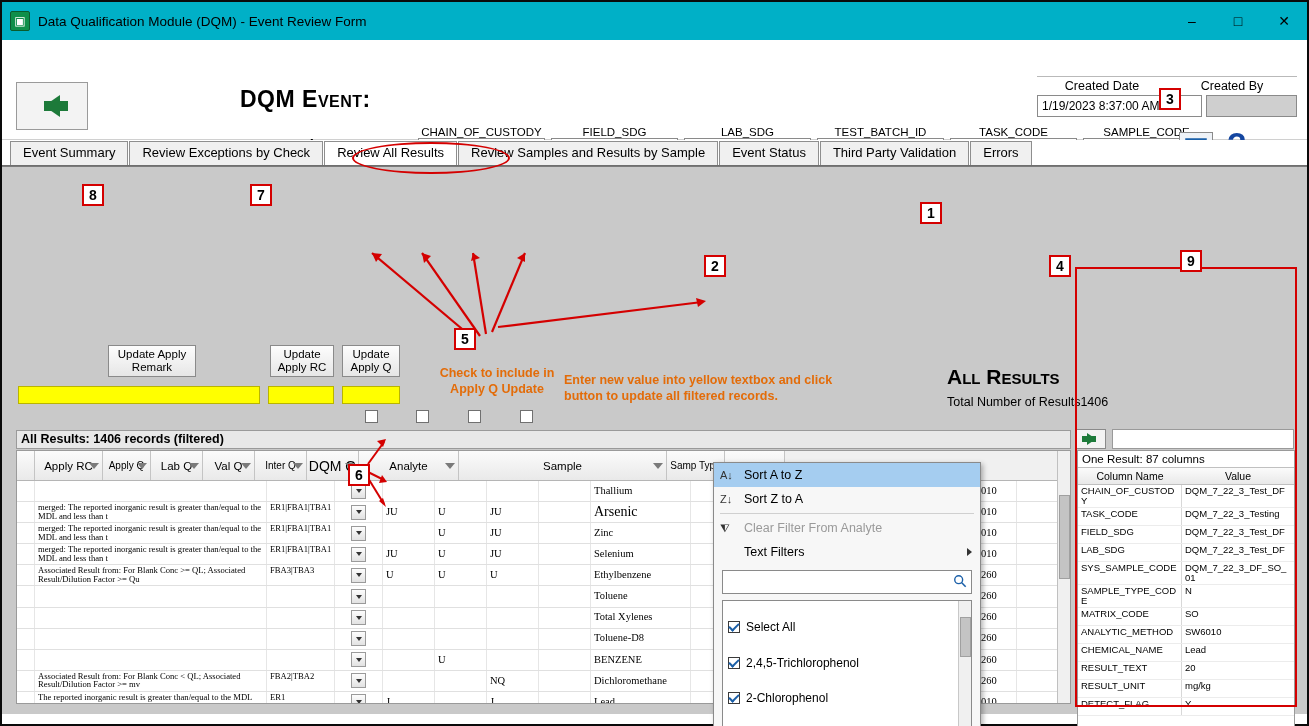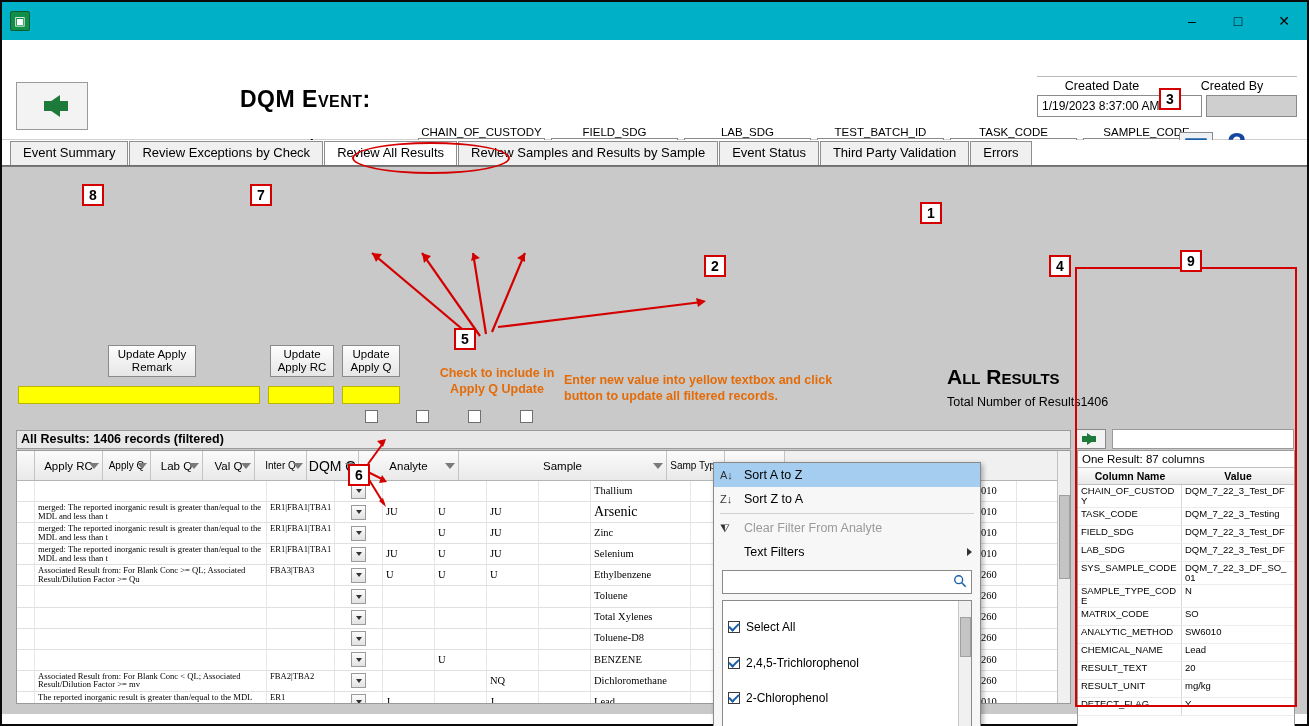--- a/index.html
+++ b/index.html
@@ -478,21 +478,20 @@
     padding: 2px 4px;
     color: #000;
     background: #fff;
   }
   .rp-head {
     display: flex;
     height: 18px;
     background: linear-gradient(#fbfbfb, #e9e9e9);
     border-top: 1px solid #c0c0c0;
     border-bottom: 1px solid #c0c0c0;
-    font-weight: bold;
   }
   .rp-head div {
     font-size: 10.5px;
     display: flex; align-items: center; justify-content: center;
     color: #000;
   }
   .rp-row { display: flex; min-height: 18px; border-bottom: 1px solid #ececec; }
   .rp-row .k {
     width: 104px;
     font-size: 9.5px;
@@ -543,20 +542,21 @@
     z-index: 78;
   }
 </style>
 </head>
 <body>
 
 <div id="app">
 
   <div class="titlebar">
     <div class="appicon">▣</div>
+    <div class="title">Data Qualification Module (DQM) - Event Review Form</div>
     <div class="winbtns">
       <div class="winbtn">–</div>
       <div class="winbtn">□</div>
       <div class="winbtn close">✕</div>
     </div>
   </div>
 
   <div class="header">
     <div class="backbtn">
       <div class="arrow-left"></div>

